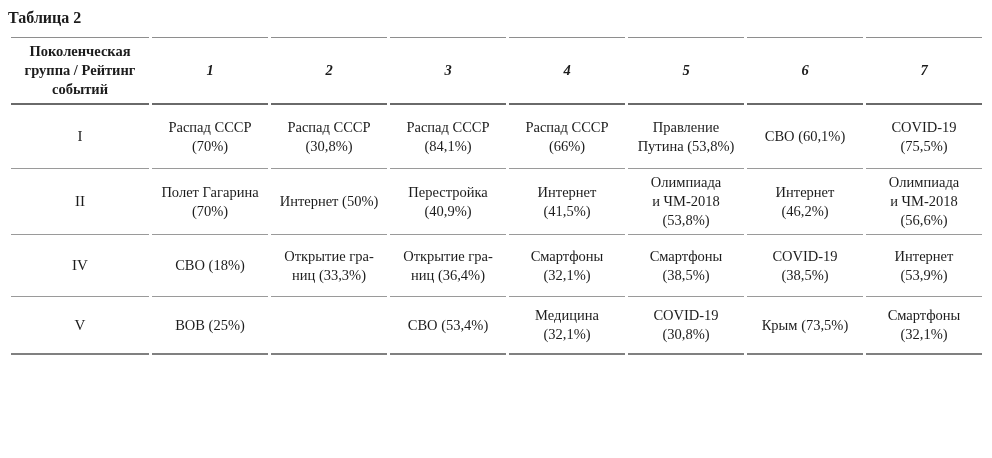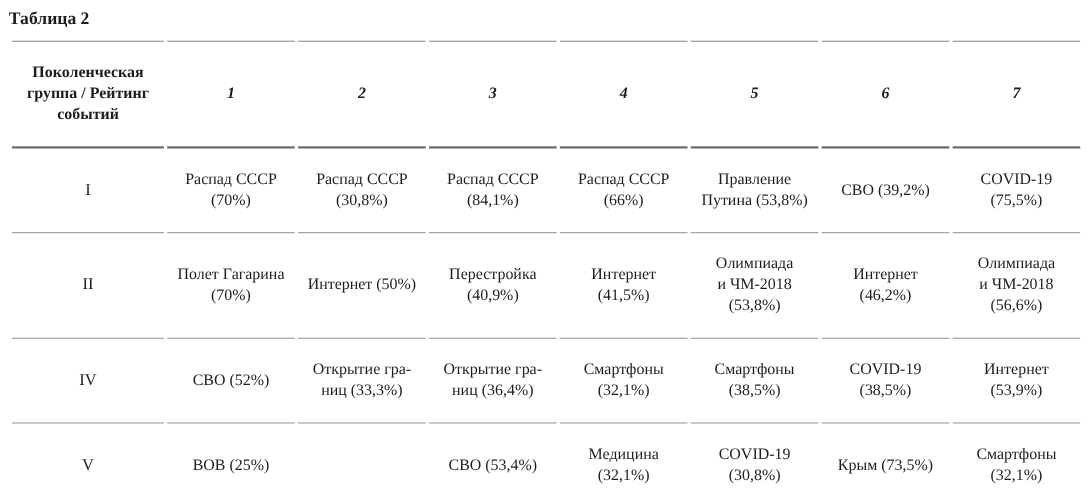--- a/index.html
+++ b/index.html
@@ -26,21 +26,21 @@
     table-layout: fixed;
     border-collapse: separate;
     border-spacing: 3px 0;
     font-size: 14.5px;
   }
   col.c-group { width: 138px; }
   col.c-rank { width: 116px; }
   th, td {
     text-align: center;
     vertical-align: middle;
-    padding: 19px 4px;
+    padding: 4px 4px;
     line-height: 19px;
     font-weight: 400;
     overflow-wrap: break-word;
   }
   thead th {
     height: 66px;
     font-weight: 700;
     border-top: 1px solid #8e8e8e;
     border-bottom: 2px solid #6a6a6a;
   }
@@ -82,36 +82,36 @@
       </tr>
     </thead>
     <tbody>
       <tr class="r1">
         <td class="group-cell">I</td>
         <td>Распад СССР (70%)</td>
         <td>Распад СССР (30,8%)</td>
         <td>Распад СССР (84,1%)</td>
         <td>Распад СССР (66%)</td>
         <td>Правление Путина (53,8%)</td>
-        <td>СВО (39,2%)</td>
+        <td>СВО (60,1%)</td>
         <td>COVID-19 (75,5%)</td>
       </tr>
       <tr class="r2">
         <td class="group-cell">II</td>
         <td>Полет Гагарина (70%)</td>
         <td>Интернет (50%)</td>
         <td>Перестройка (40,9%)</td>
         <td>Интернет (41,5%)</td>
         <td>Олимпиада и&nbsp;ЧМ-2018 (53,8%)</td>
         <td>Интернет (46,2%)</td>
         <td>Олимпиада и&nbsp;ЧМ-2018 (56,6%)</td>
       </tr>
       <tr class="r4">
         <td class="group-cell">IV</td>
-        <td>СВО (52%)</td>
+        <td>СВО (18%)</td>
         <td>Открытие гра-ниц (33,3%)</td>
         <td>Открытие гра-ниц (36,4%)</td>
         <td>Смартфоны (32,1%)</td>
         <td>Смартфоны (38,5%)</td>
         <td>COVID-19 (38,5%)</td>
         <td>Интернет (53,9%)</td>
       </tr>
       <tr class="r5">
         <td class="group-cell">V</td>
         <td>ВОВ (25%)</td>

